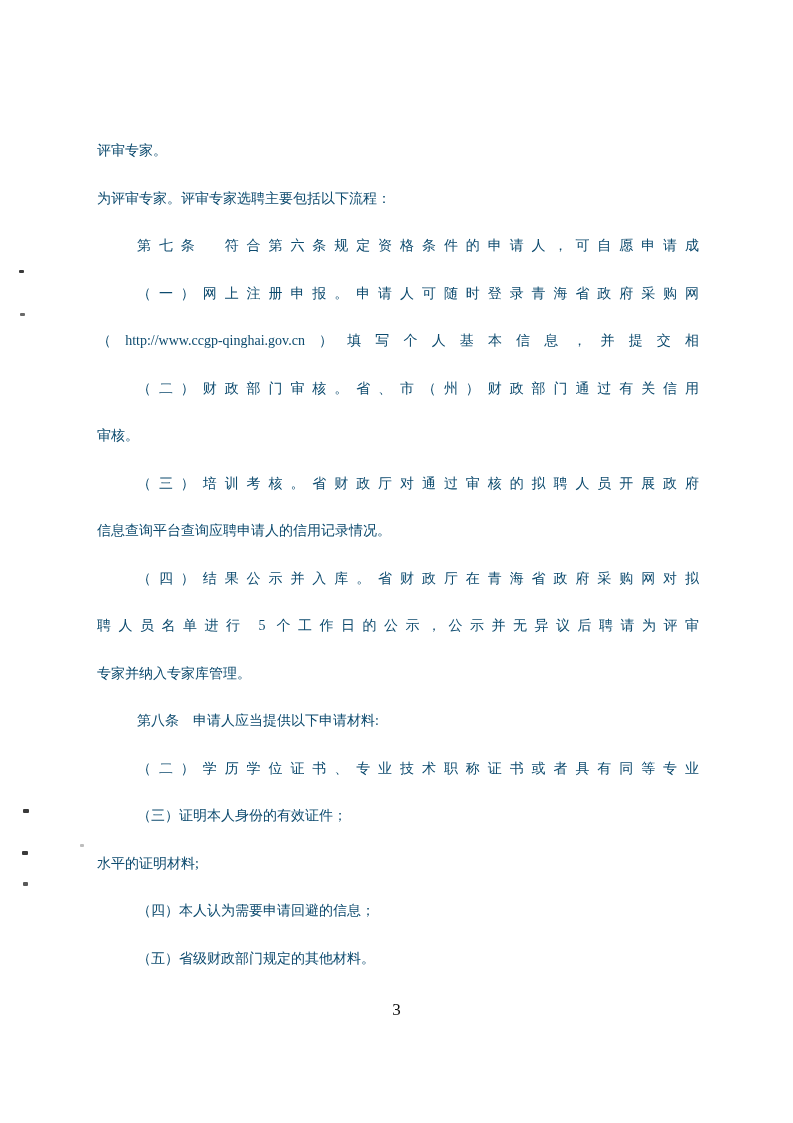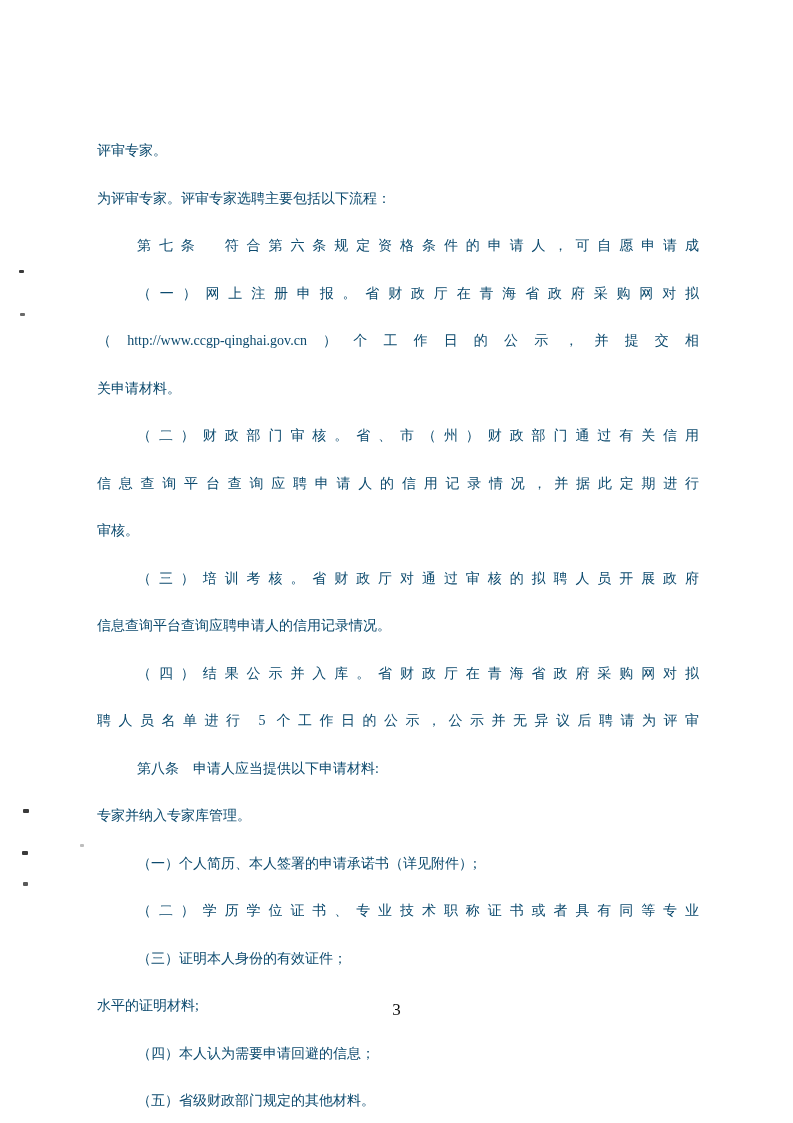--- a/index.html
+++ b/index.html
@@ -62,33 +62,30 @@
   .speck.s6 { left: 80px; top: 844px; width: 4px; height: 3px; background: #bdbdbd; }
 </style>
 </head>
 <body>
 
 <div class="page">
   <div class="body-text">
     <p class="ln">评审专家。</p>
     <p class="ln">为评审专家。评审专家选聘主要包括以下流程：</p>
     <p class="ln ind jst">第七条　符合第六条规定资格条件的申请人，可自愿申请成</p>
-    <p class="ln ind jst">（一）网上注册申报。省财政厅在青海省政府采购网对拟</p>
-    <p class="ln jst">（http://www.ccgp-qinghai.gov.cn）个工作日的公示，并提交相</p>
-    <p class="ln">关申请材料。</p>
+    <p class="ln ind jst">（一）网上注册申报。申请人可随时登录青海省政府采购网</p>
+    <p class="ln jst">（http://www.ccgp-qinghai.gov.cn）填写个人基本信息，并提交相</p>
     <p class="ln ind jst">（二）财政部门审核。省、市（州）财政部门通过有关信用</p>
-    <p class="ln jst">信息查询平台查询应聘申请人的信用记录情况，并据此定期进行</p>
     <p class="ln">审核。</p>
     <p class="ln ind jst">（三）培训考核。省财政厅对通过审核的拟聘人员开展政府</p>
     <p class="ln">信息查询平台查询应聘申请人的信用记录情况。</p>
     <p class="ln ind jst">（四）结果公示并入库。省财政厅在青海省政府采购网对拟</p>
     <p class="ln jst">聘人员名单进行 5 个工作日的公示，公示并无异议后聘请为评审</p>
+    <p class="ln">专家并纳入专家库管理。</p>
     <p class="ln ind">第八条　申请人应当提供以下申请材料:</p>
-    <p class="ln">专家并纳入专家库管理。</p>
-    <p class="ln ind">（一）个人简历、本人签署的申请承诺书（详见附件）;</p>
     <p class="ln ind jst">（二）学历学位证书、专业技术职称证书或者具有同等专业</p>
     <p class="ln ind">（三）证明本人身份的有效证件；</p>
     <p class="ln">水平的证明材料;</p>
     <p class="ln ind">（四）本人认为需要申请回避的信息；</p>
     <p class="ln ind">（五）省级财政部门规定的其他材料。</p>
   </div>
 
   <div class="page-number">3</div>
 
   <div class="speck s1"></div>

